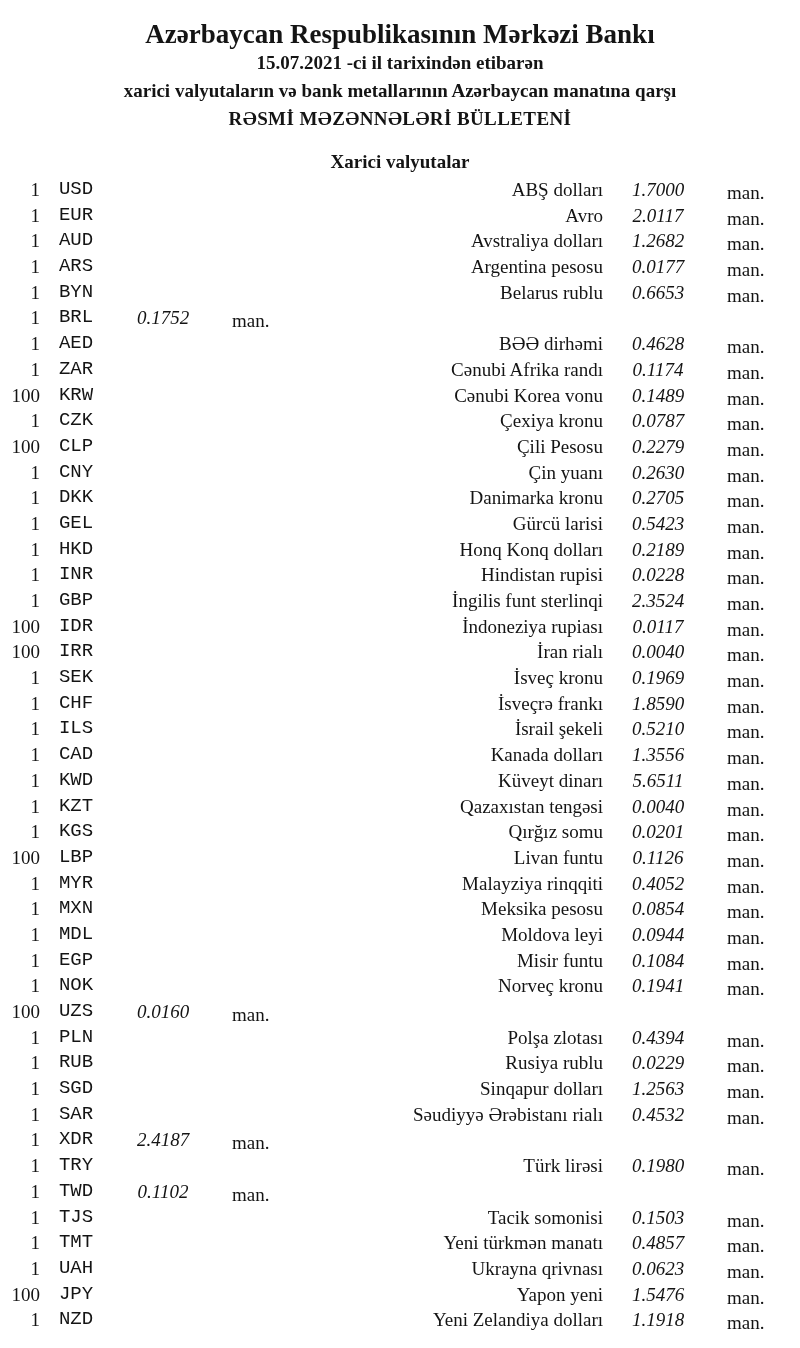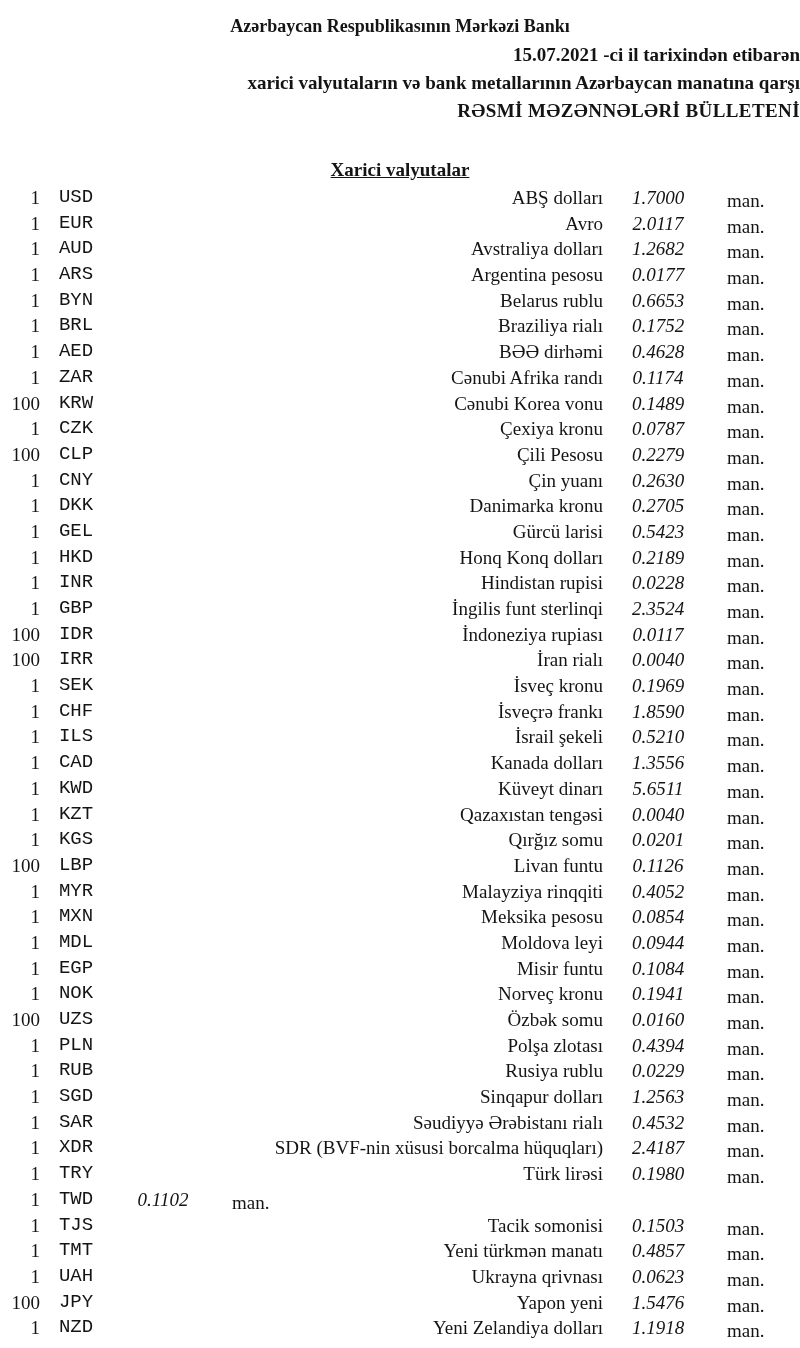--- a/index.html
+++ b/index.html
@@ -10,38 +10,37 @@
     height: 1348px;
     margin: 0 auto;
     background: #ffffff;
     color: #141414;
     font-family: "Liberation Serif", "DejaVu Serif", serif;
     overflow: hidden;
     box-sizing: border-box;
   }
   .doc-header { text-align: center; padding-top: 11px; }
   .bank-name {
-    font-size: 18px;
+    font-size: 27px;
     font-weight: 700;
     line-height: 30px;
+    margin-top: 8px;
   }
   .date-line, .subject-line, .bulletin-line {
     font-size: 19px;
     font-weight: 700;
     line-height: 28px;
-    text-align: right;
   }
   .bulletin-line { letter-spacing: 0.4px; }
   .section-title {
-    margin-top: 34px;
+    margin-top: 18px;
     text-align: center;
     font-size: 19px;
     font-weight: 700;
     line-height: 22px;
-    text-decoration: underline;
   }
   .rates-table {
     margin-top: 4px;
     padding-right: 30px;
   }
   .rate-row {
     display: flex;
     align-items: center;
     height: 25.7px;
     font-size: 19px;
@@ -99,21 +98,20 @@
       <div class="rate-row">
         <div class="qty-cell">1</div>
         <div class="code-cell">BYN</div>
         <div class="name-cell">Belarus rublu</div>
         <div class="rate-cell">0.6653</div>
         <div class="unit-cell">man.</div>
       </div>
       <div class="rate-row">
         <div class="qty-cell">1</div>
         <div class="code-cell">BRL</div>
-        <div class="name-cell">Braziliya rialı</div>
         <div class="rate-cell">0.1752</div>
         <div class="unit-cell">man.</div>
       </div>
       <div class="rate-row">
         <div class="qty-cell">1</div>
         <div class="code-cell">AED</div>
         <div class="name-cell">BƏƏ dirhəmi</div>
         <div class="rate-cell">0.4628</div>
         <div class="unit-cell">man.</div>
       </div>
@@ -288,21 +286,20 @@
       <div class="rate-row">
         <div class="qty-cell">1</div>
         <div class="code-cell">NOK</div>
         <div class="name-cell">Norveç kronu</div>
         <div class="rate-cell">0.1941</div>
         <div class="unit-cell">man.</div>
       </div>
       <div class="rate-row">
         <div class="qty-cell">100</div>
         <div class="code-cell">UZS</div>
-        <div class="name-cell">Özbək somu</div>
         <div class="rate-cell">0.0160</div>
         <div class="unit-cell">man.</div>
       </div>
       <div class="rate-row">
         <div class="qty-cell">1</div>
         <div class="code-cell">PLN</div>
         <div class="name-cell">Polşa zlotası</div>
         <div class="rate-cell">0.4394</div>
         <div class="unit-cell">man.</div>
       </div>
@@ -323,21 +320,20 @@
       <div class="rate-row">
         <div class="qty-cell">1</div>
         <div class="code-cell">SAR</div>
         <div class="name-cell">Səudiyyə Ərəbistanı rialı</div>
         <div class="rate-cell">0.4532</div>
         <div class="unit-cell">man.</div>
       </div>
       <div class="rate-row">
         <div class="qty-cell">1</div>
         <div class="code-cell">XDR</div>
-        <div class="name-cell">SDR (BVF-nin xüsusi borcalma hüquqları)</div>
         <div class="rate-cell">2.4187</div>
         <div class="unit-cell">man.</div>
       </div>
       <div class="rate-row">
         <div class="qty-cell">1</div>
         <div class="code-cell">TRY</div>
         <div class="name-cell">Türk lirəsi</div>
         <div class="rate-cell">0.1980</div>
         <div class="unit-cell">man.</div>
       </div>

